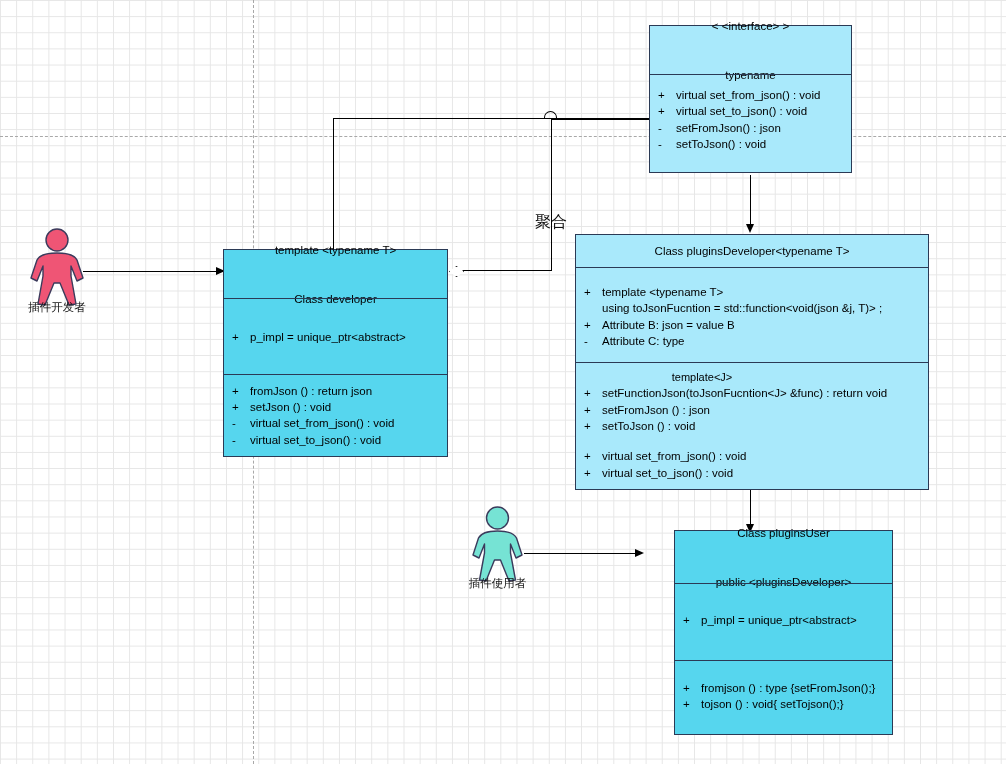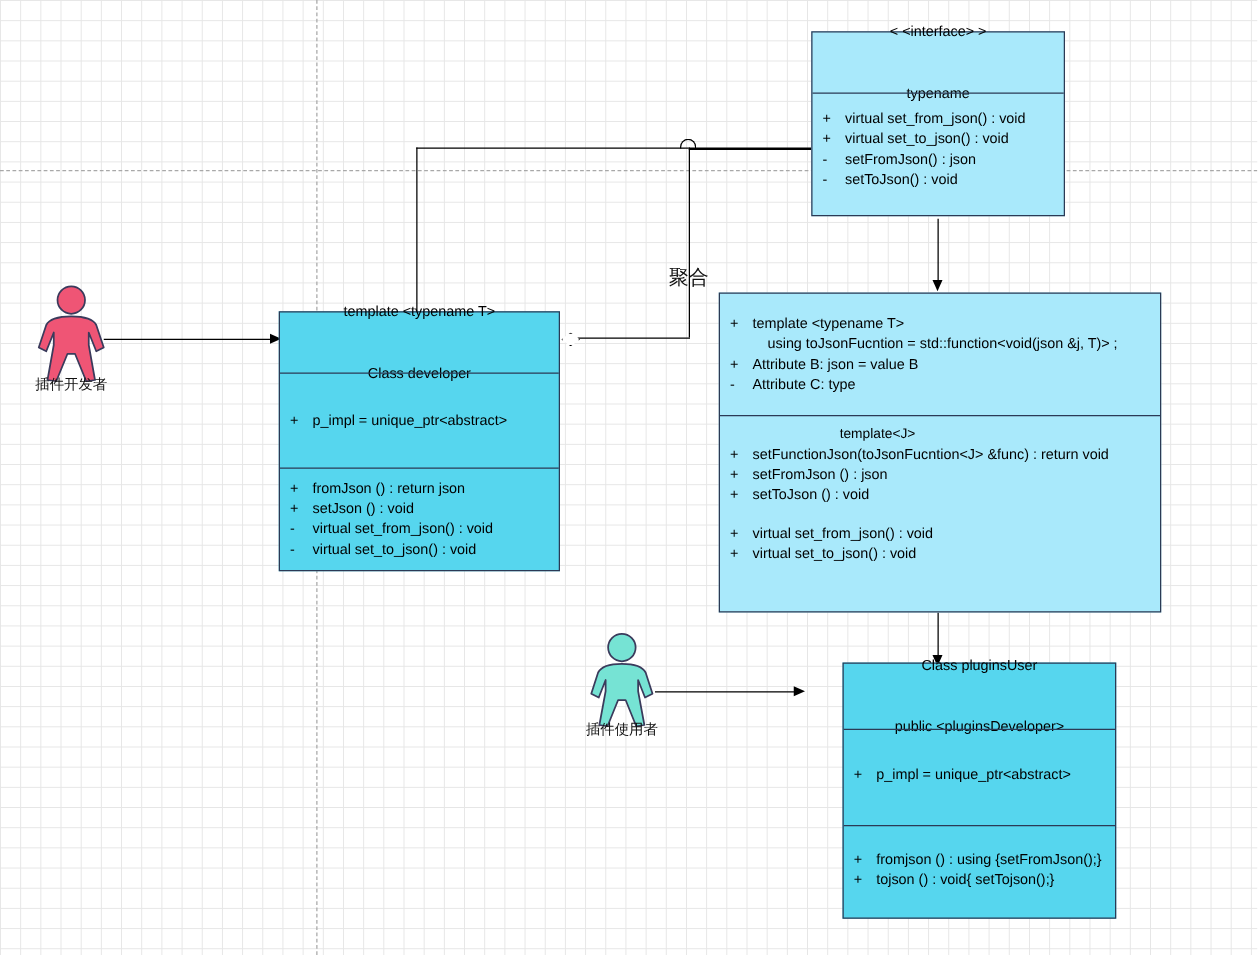--- a/index.html
+++ b/index.html
@@ -76,21 +76,21 @@
     width: 18px;
     flex: 0 0 18px;
     text-align: left;
     padding-left: 8px;
     box-sizing: content-box;
   }
   .mrow .txt {
     flex: 1 1 auto;
   }
   .mrow.nov .txt {
-    padding-left: 38px;
+    padding-left: 26px;
   }
   .mrow.spacer {
     height: 14px;
   }
   .mrow.centered {
     justify-content: center;
     padding-left: 0;
   }
 
   
@@ -260,20 +260,23 @@
         <span class="txt">virtual set_from_json() : void</span>
       </div>
       <div class="mrow">
         <span class="vis">-</span>
         <span class="txt">virtual set_to_json() : void</span>
       </div>
     </div>
   </div>
 
   <div class="uml-class tone-light" style="left:575px; top:234px; width:354px; height:256px;">
+    <div class="sect uml-head" style="height:33px; font-size:11.5px;">
+      <div class="line">Class pluginsDeveloper&lt;typename T&gt;</div>
+    </div>
     <div class="sect uml-body" style="height:97px; font-size:11.5px; padding-top:16px;">
       <div class="mrow">
         <span class="vis">+</span>
         <span class="txt">template &lt;typename T&gt;</span>
       </div>
       <div class="mrow nov">
         <span class="txt">using toJsonFucntion = std::function&lt;void(json &amp;j, T)&gt; ;</span>
       </div>
       <div class="mrow">
         <span class="vis">+</span>
@@ -319,21 +322,21 @@
     </div>
     <div class="sect uml-body" style="height:77px; font-size:11.5px; padding-top:28px;">
       <div class="mrow">
         <span class="vis">+</span>
         <span class="txt">p_impl = unique_ptr&lt;abstract&gt;</span>
       </div>
     </div>
     <div class="sect uml-body" style="font-size:11.5px; padding-top:19px;">
       <div class="mrow">
         <span class="vis">+</span>
-        <span class="txt">fromjson () : using {setFromJson();}</span>
+        <span class="txt">fromjson () : type {setFromJson();}</span>
       </div>
       <div class="mrow">
         <span class="vis">+</span>
         <span class="txt"> tojson () : void{ setTojson();}</span>
       </div>
     </div>
   </div>
 
 </div>
 

